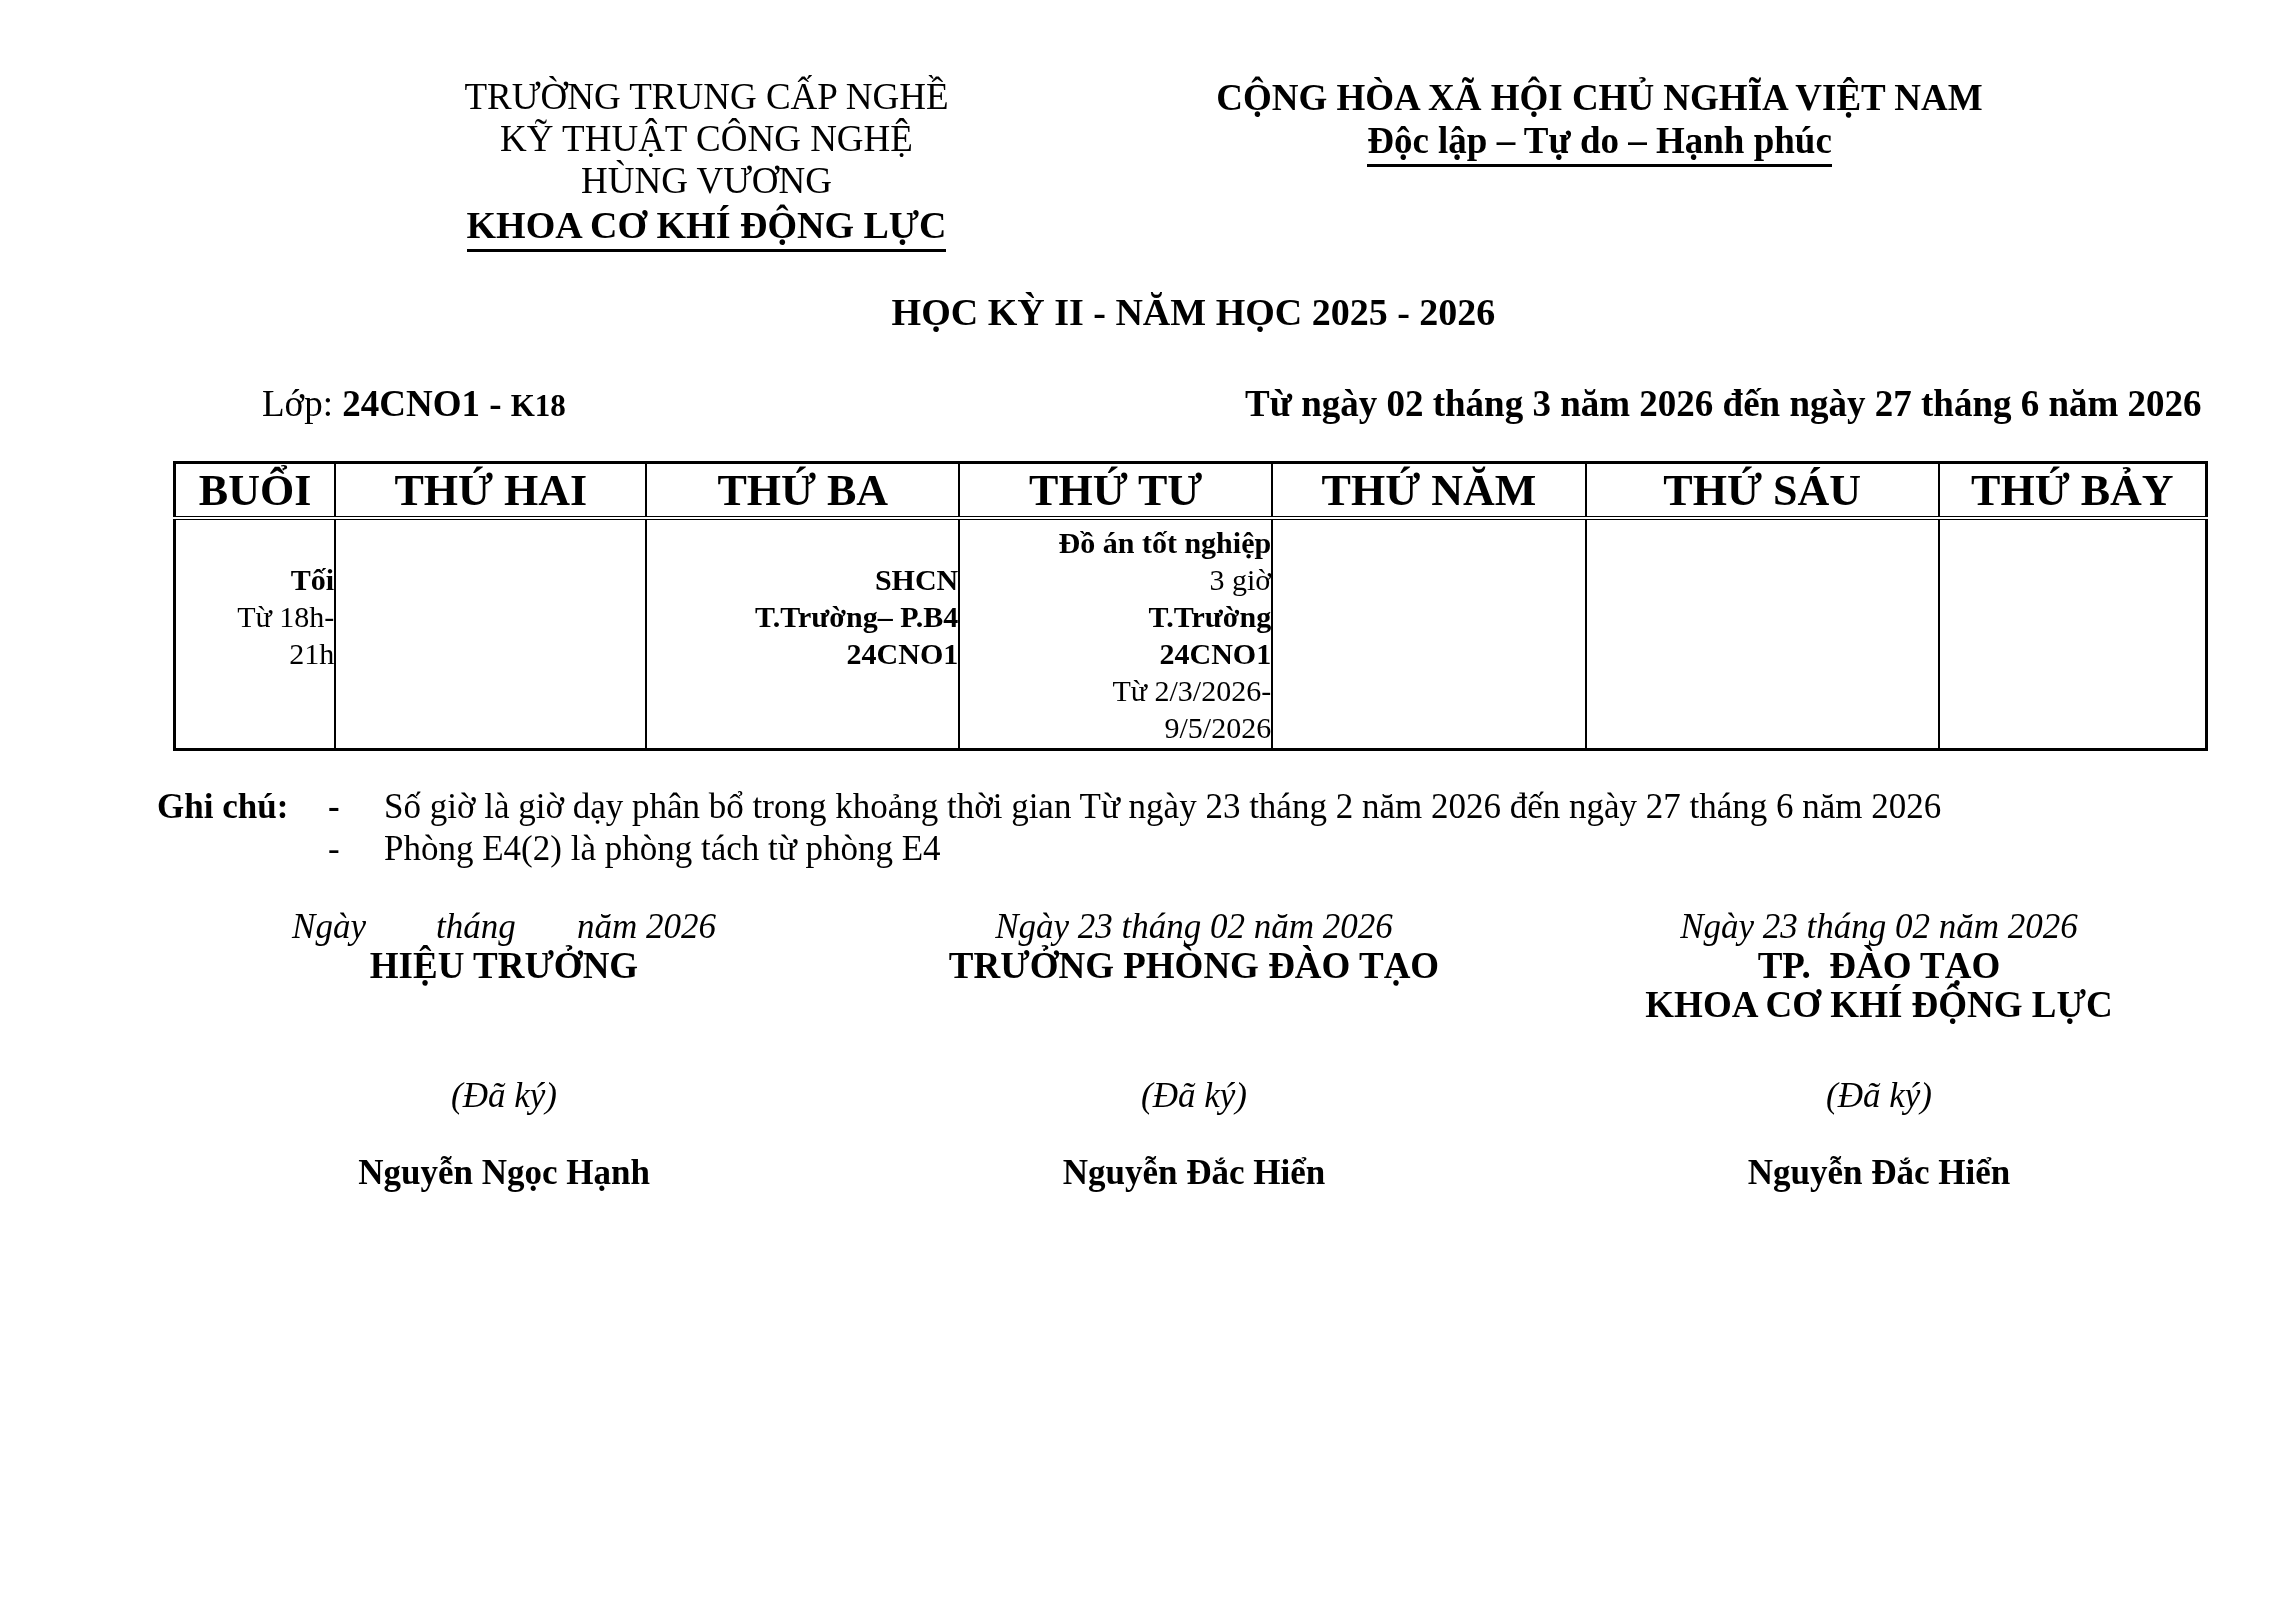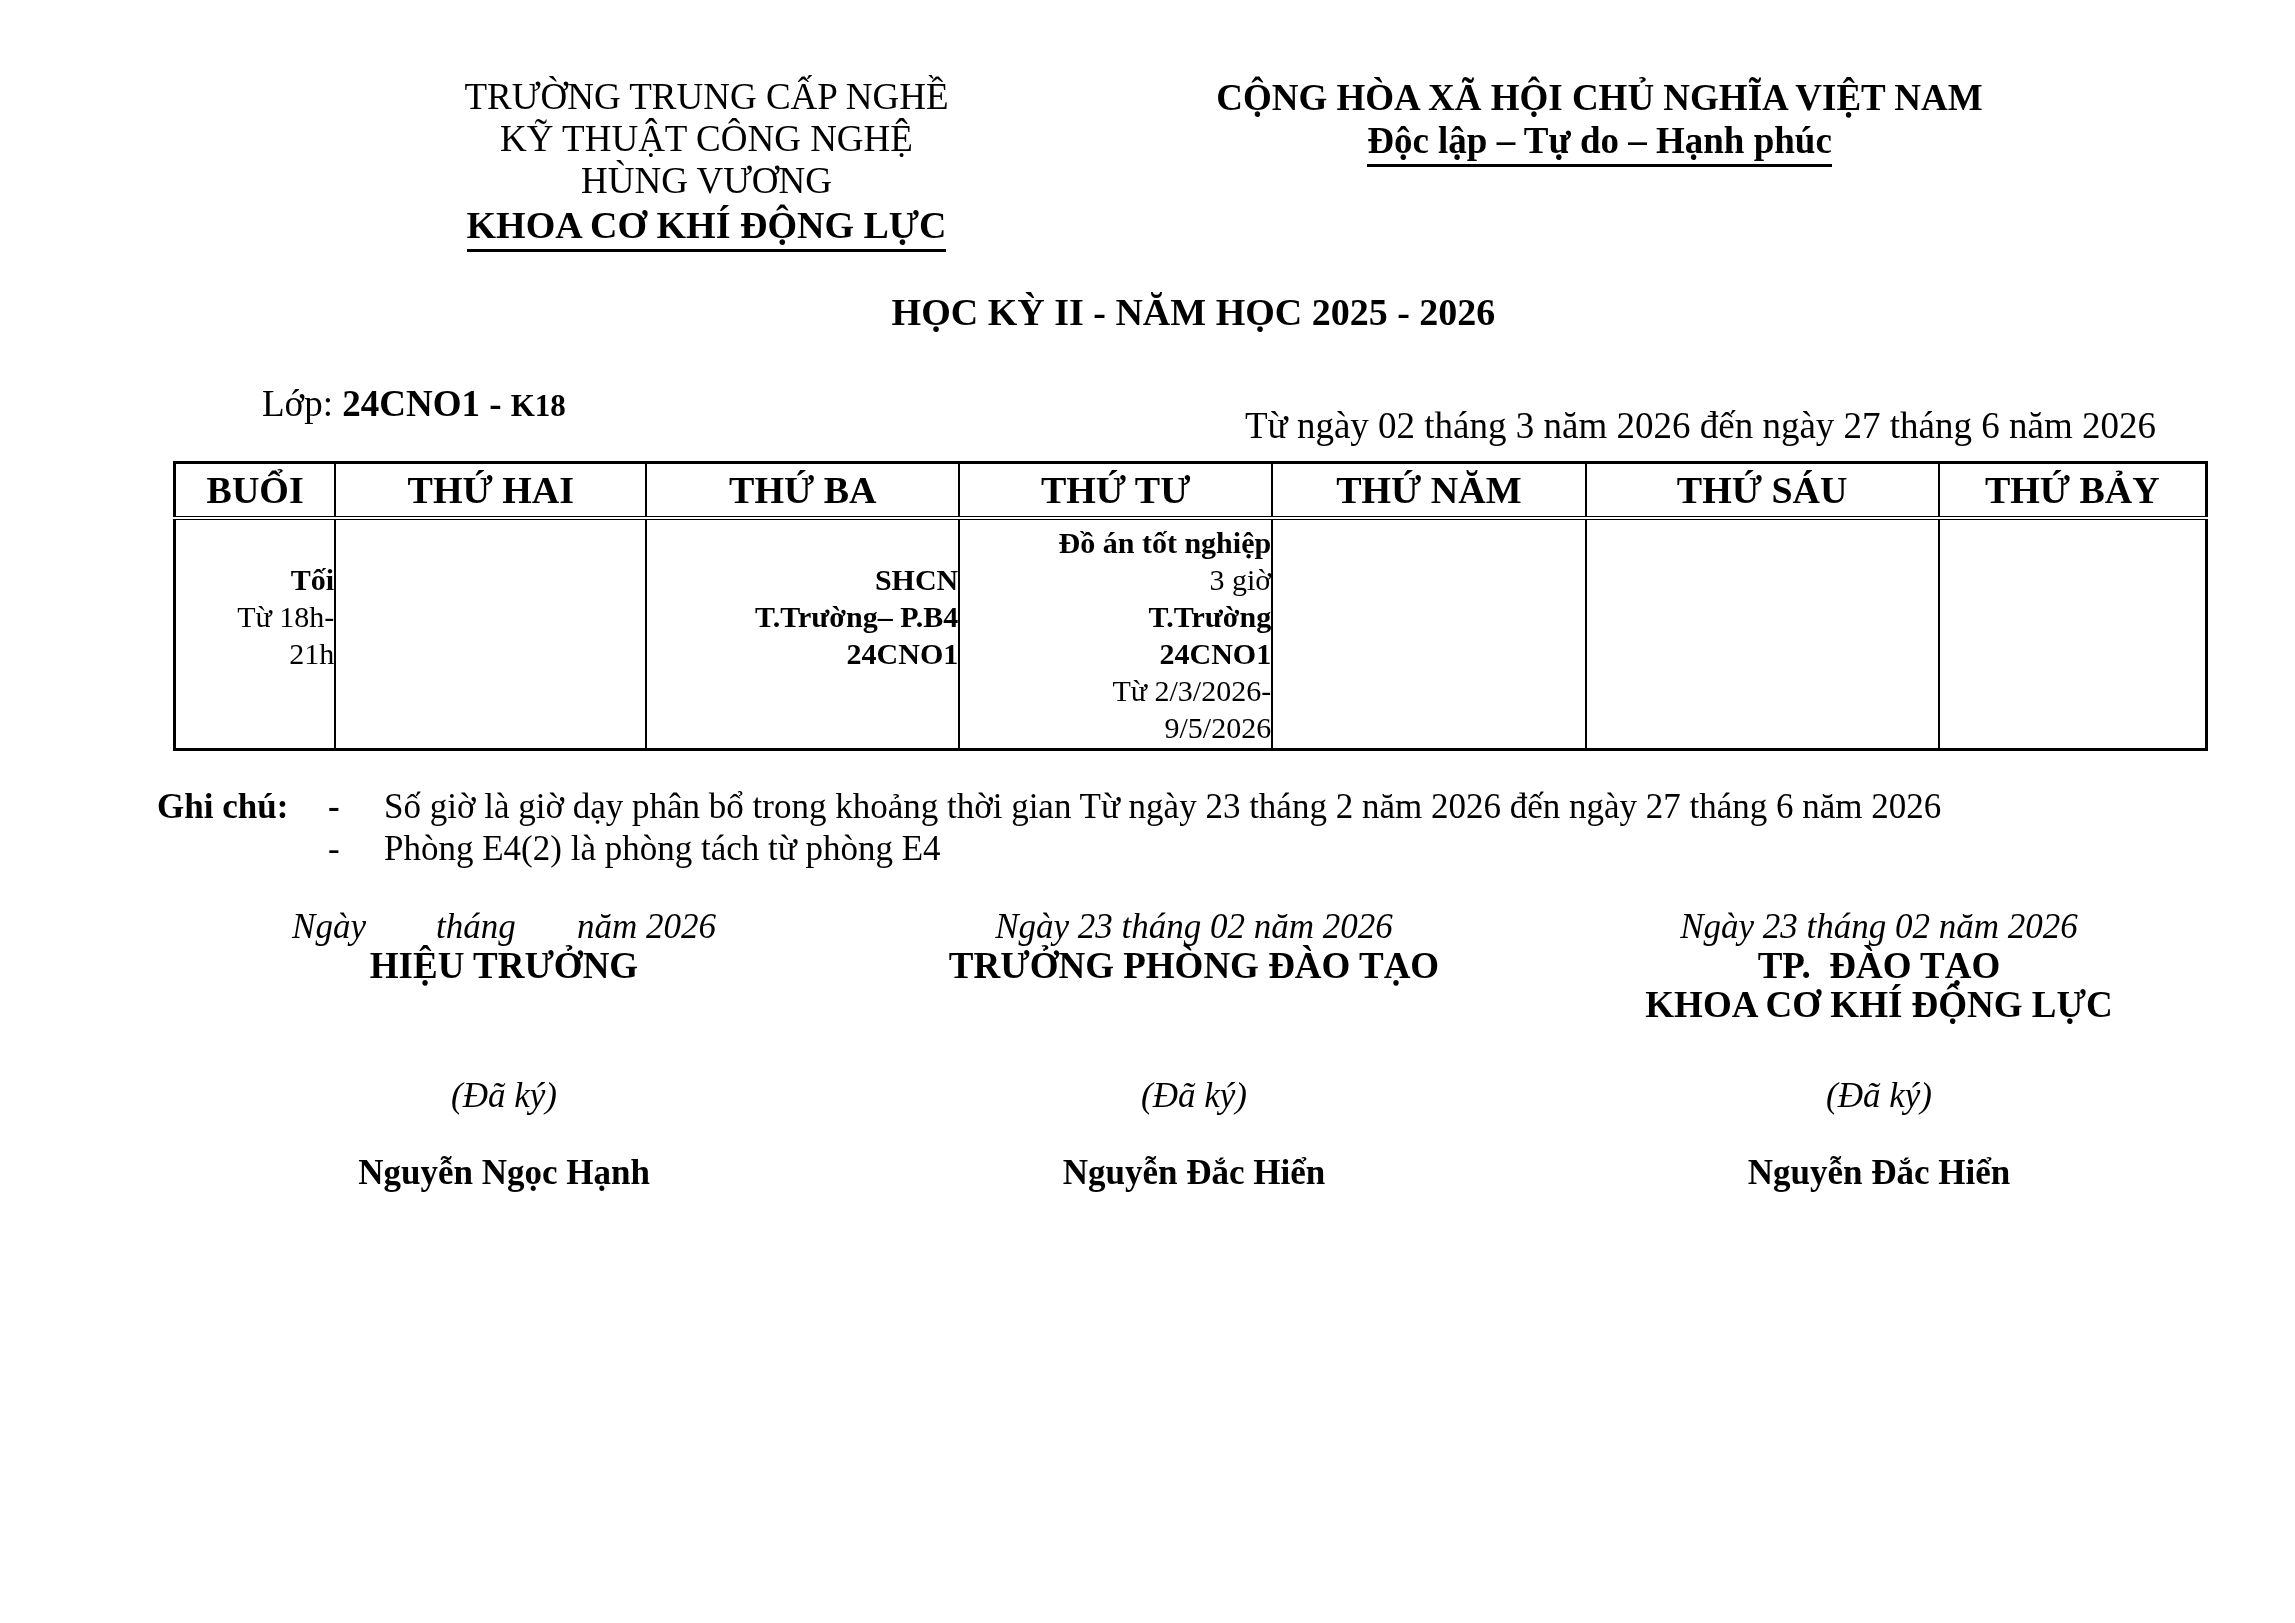--- a/index.html
+++ b/index.html
@@ -88,43 +88,43 @@
     left: 262px;
     top: 383px;
     font-size: 37px;
     line-height: 42px;
   }
   .class-label .class-value { font-weight: 700; }
   .class-label .class-cohort { font-weight: 700; font-size: 31px; }
   .date-range {
     position: absolute;
     left: 1245px;
-    top: 405px;
+    top: 383px;
     font-size: 37px;
     line-height: 42px;
-    font-weight: 400;
+    font-weight: 700;
   }
 
   
   .tkb-table {
     position: absolute;
     left: 173px;
     top: 461px;
     width: 2035px;
     border-collapse: collapse;
     table-layout: fixed;
     border: 3.3px solid #000;
   }
   .tkb-table th, .tkb-table td {
     border: 2px solid #000;
     padding: 0;
   }
   .tkb-table thead th {
     height: 52px;
-    font-size: 38px;
+    font-size: 44px;
     font-weight: 700;
     text-align: center;
     vertical-align: middle;
     border-bottom: 4.6px double #000;
   }
   .tkb-table tbody td {
     height: 224px;
     vertical-align: top;
     text-align: center;
     padding-top: 3.9px;

